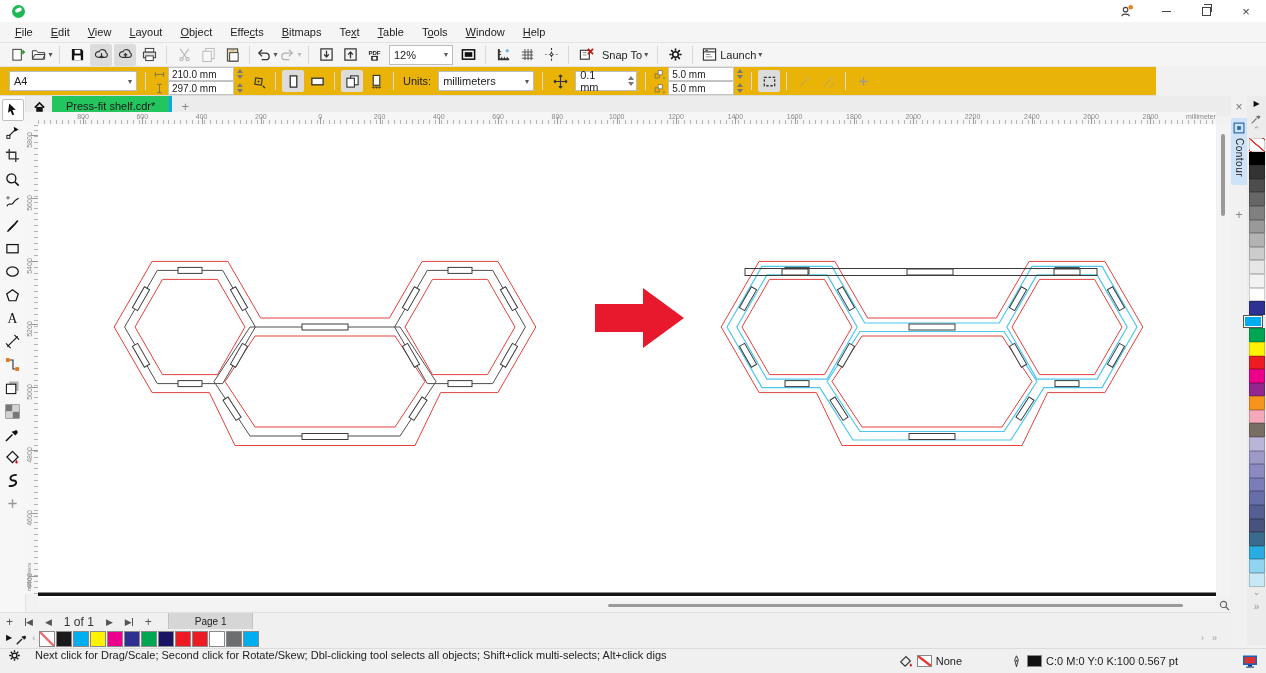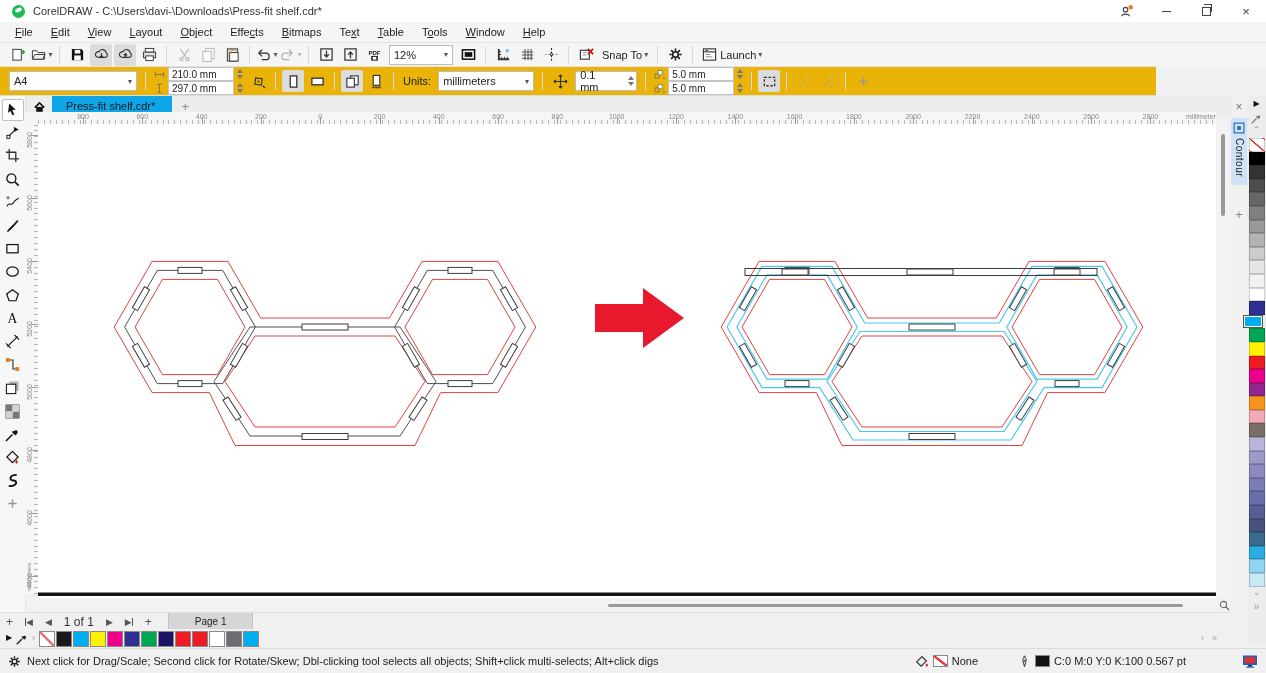--- a/index.html
+++ b/index.html
@@ -40,21 +40,21 @@
   .spinarrows .dn{border-top:4px solid #777;}
   .pairbox{display:flex;flex-direction:column;justify-content:center;margin:0 3px;}
   .pairrow{display:flex;align-items:center;height:14px;}
   .pairrow .pv{width:58px;height:12px;background:#fff;border:1px solid #c4c4c4;font-size:10px;padding:0 3px;display:flex;align-items:center;}
   .pairrow .picn{margin-right:3px;display:flex;}
   .plabel{font-size:11px;color:#222;margin:0 4px;}
   .labelbtn{display:flex;align-items:center;padding:0 4px;height:22px;border-radius:2px;}
   
   .tabrow{left:26px;top:96px;width:1205px;height:20px;background:#ececec;display:flex;align-items:stretch;}
   .homebtn{width:26px;display:flex;align-items:center;justify-content:center;}
-  .doctab{background:#0ea5e9;display:flex;align-items:center;padding:0 14px;font-size:11px;color:#1a1a1a;border-right:3px solid #0ea5e9;}
+  .doctab{background:#22c55e;display:flex;align-items:center;padding:0 14px;font-size:11px;color:#1a1a1a;border-right:3px solid #0ea5e9;}
   .newtab{width:26px;display:flex;align-items:center;justify-content:center;color:#8a8a8a;font-size:13px;}
   
   .toolbox{left:0;top:96px;width:26px;height:520px;background:#f7f7f7;border-right:1px solid #e2e2e2;display:flex;flex-direction:column;align-items:center;padding-top:2px;box-sizing:border-box;}
   .tool{width:22px;height:22px;margin:0.6px 0;display:flex;align-items:center;justify-content:center;border-radius:2px;}
   .tool.sel{background:#ffffff;border:1px solid #bfbfbf;box-sizing:border-box;}
   
   .corner{left:25px;top:112px;width:13px;height:12px;background:#f5f5f5;border-right:1px solid #ddd;border-bottom:1px solid #9ed8f2;}
   .hruler{left:38px;top:112px;width:1178px;height:12px;background:#f6f6f6;border-bottom:1px solid #9ed8f2;overflow:hidden;}
   .hruler .ticks{position:absolute;left:0;right:0;bottom:0;height:4px;background:repeating-linear-gradient(90deg,#b5b5b5 0 1px,transparent 1px 5.93px);}
   .hlabel{position:absolute;top:1px;font-size:7px;color:#8a8a8a;transform:translateX(-50%);}
@@ -91,37 +91,36 @@
   .pagenav{left:0;top:612px;width:1231px;height:17px;background:#f0f0f0;display:flex;align-items:center;border-top:1px solid #e0e0e0;}
   .pn{color:#555;font-size:9px;padding:0 6px;display:flex;align-items:center;}
   .pn .bar{width:1px;height:8px;background:#555;}
   .pn-label{font-size:12px;color:#333;padding:0 6px;}
   .pagetab{height:17px;background:#d6d6d6;display:flex;align-items:center;padding:0 26px;margin-left:10px;font-size:10px;color:#222;border-left:1px solid #c2c2c2;border-right:1px solid #c2c2c2;}
   .docpal{left:0;top:629px;width:1231px;height:19px;background:#f0f0f0;display:flex;align-items:center;padding-left:4px;box-sizing:border-box;}
   .dswatch{width:16px;height:16px;box-sizing:border-box;border:1px solid #8a8a8a;margin-right:1px;}
   .dswatch.none{background:linear-gradient(to top right,#fff 42%,#e57373 46%,#e57373 54%,#fff 58%);}
   .dpright{margin-left:auto;display:flex;align-items:center;padding-right:14px;color:#999;}
   
-  .statusbar{left:0;top:648px;width:1266px;height:25px;background:#f0f0f0;border-top:1px solid #dcdcdc;display:flex;align-items:center;padding:0 8px;box-sizing:border-box;}
+  .statusbar{left:0;top:648px;width:1266px;height:25px;background:#f0f0f0;border-top:1px solid #dcdcdc;display:flex;padding:0 8px;box-sizing:border-box;gap:8px;}
   .hint{font-size:11px;color:#222;margin-left:6px;white-space:nowrap;}
   .sgroup{display:flex;align-items:center;margin-left:40px;}
   .statswatch{width:15px;height:12px;border:1px solid #888;box-sizing:border-box;margin:0 4px;}
   .statswatch.none{background:linear-gradient(to top right,#fff 40%,#e53935 45%,#e53935 55%,#fff 60%);}
   .statswatch.black{background:#111;}
   .stext{font-size:11px;color:#222;white-space:nowrap;}
   svg{display:block;}
 </style>
 </head>
 <body>
 
 <div id="app">
 
   <div class="abs titlebar">
     <span class="logo"></span>
-    <span class="title">CorelDRAW - C:\Users\davi-\Downloads\Press-fit shelf.cdr*</span>
     <span class="winbtns">
       <span class="wb">
           <svg width="15" height="15" viewBox="0 0 16 16">
             <circle cx="7" cy="6" r="2.4" fill="none" stroke="#444" stroke-width="1.2"></circle>
             <path d="M3 13 c0-3 8-3 8 0" fill="none" stroke="#444" stroke-width="1.2"></path>
             <circle cx="12.5" cy="3.5" r="2.4" fill="#e8821e"></circle>
           </svg>
         </span>
       <span class="wb">
           <i class="min"></i>

